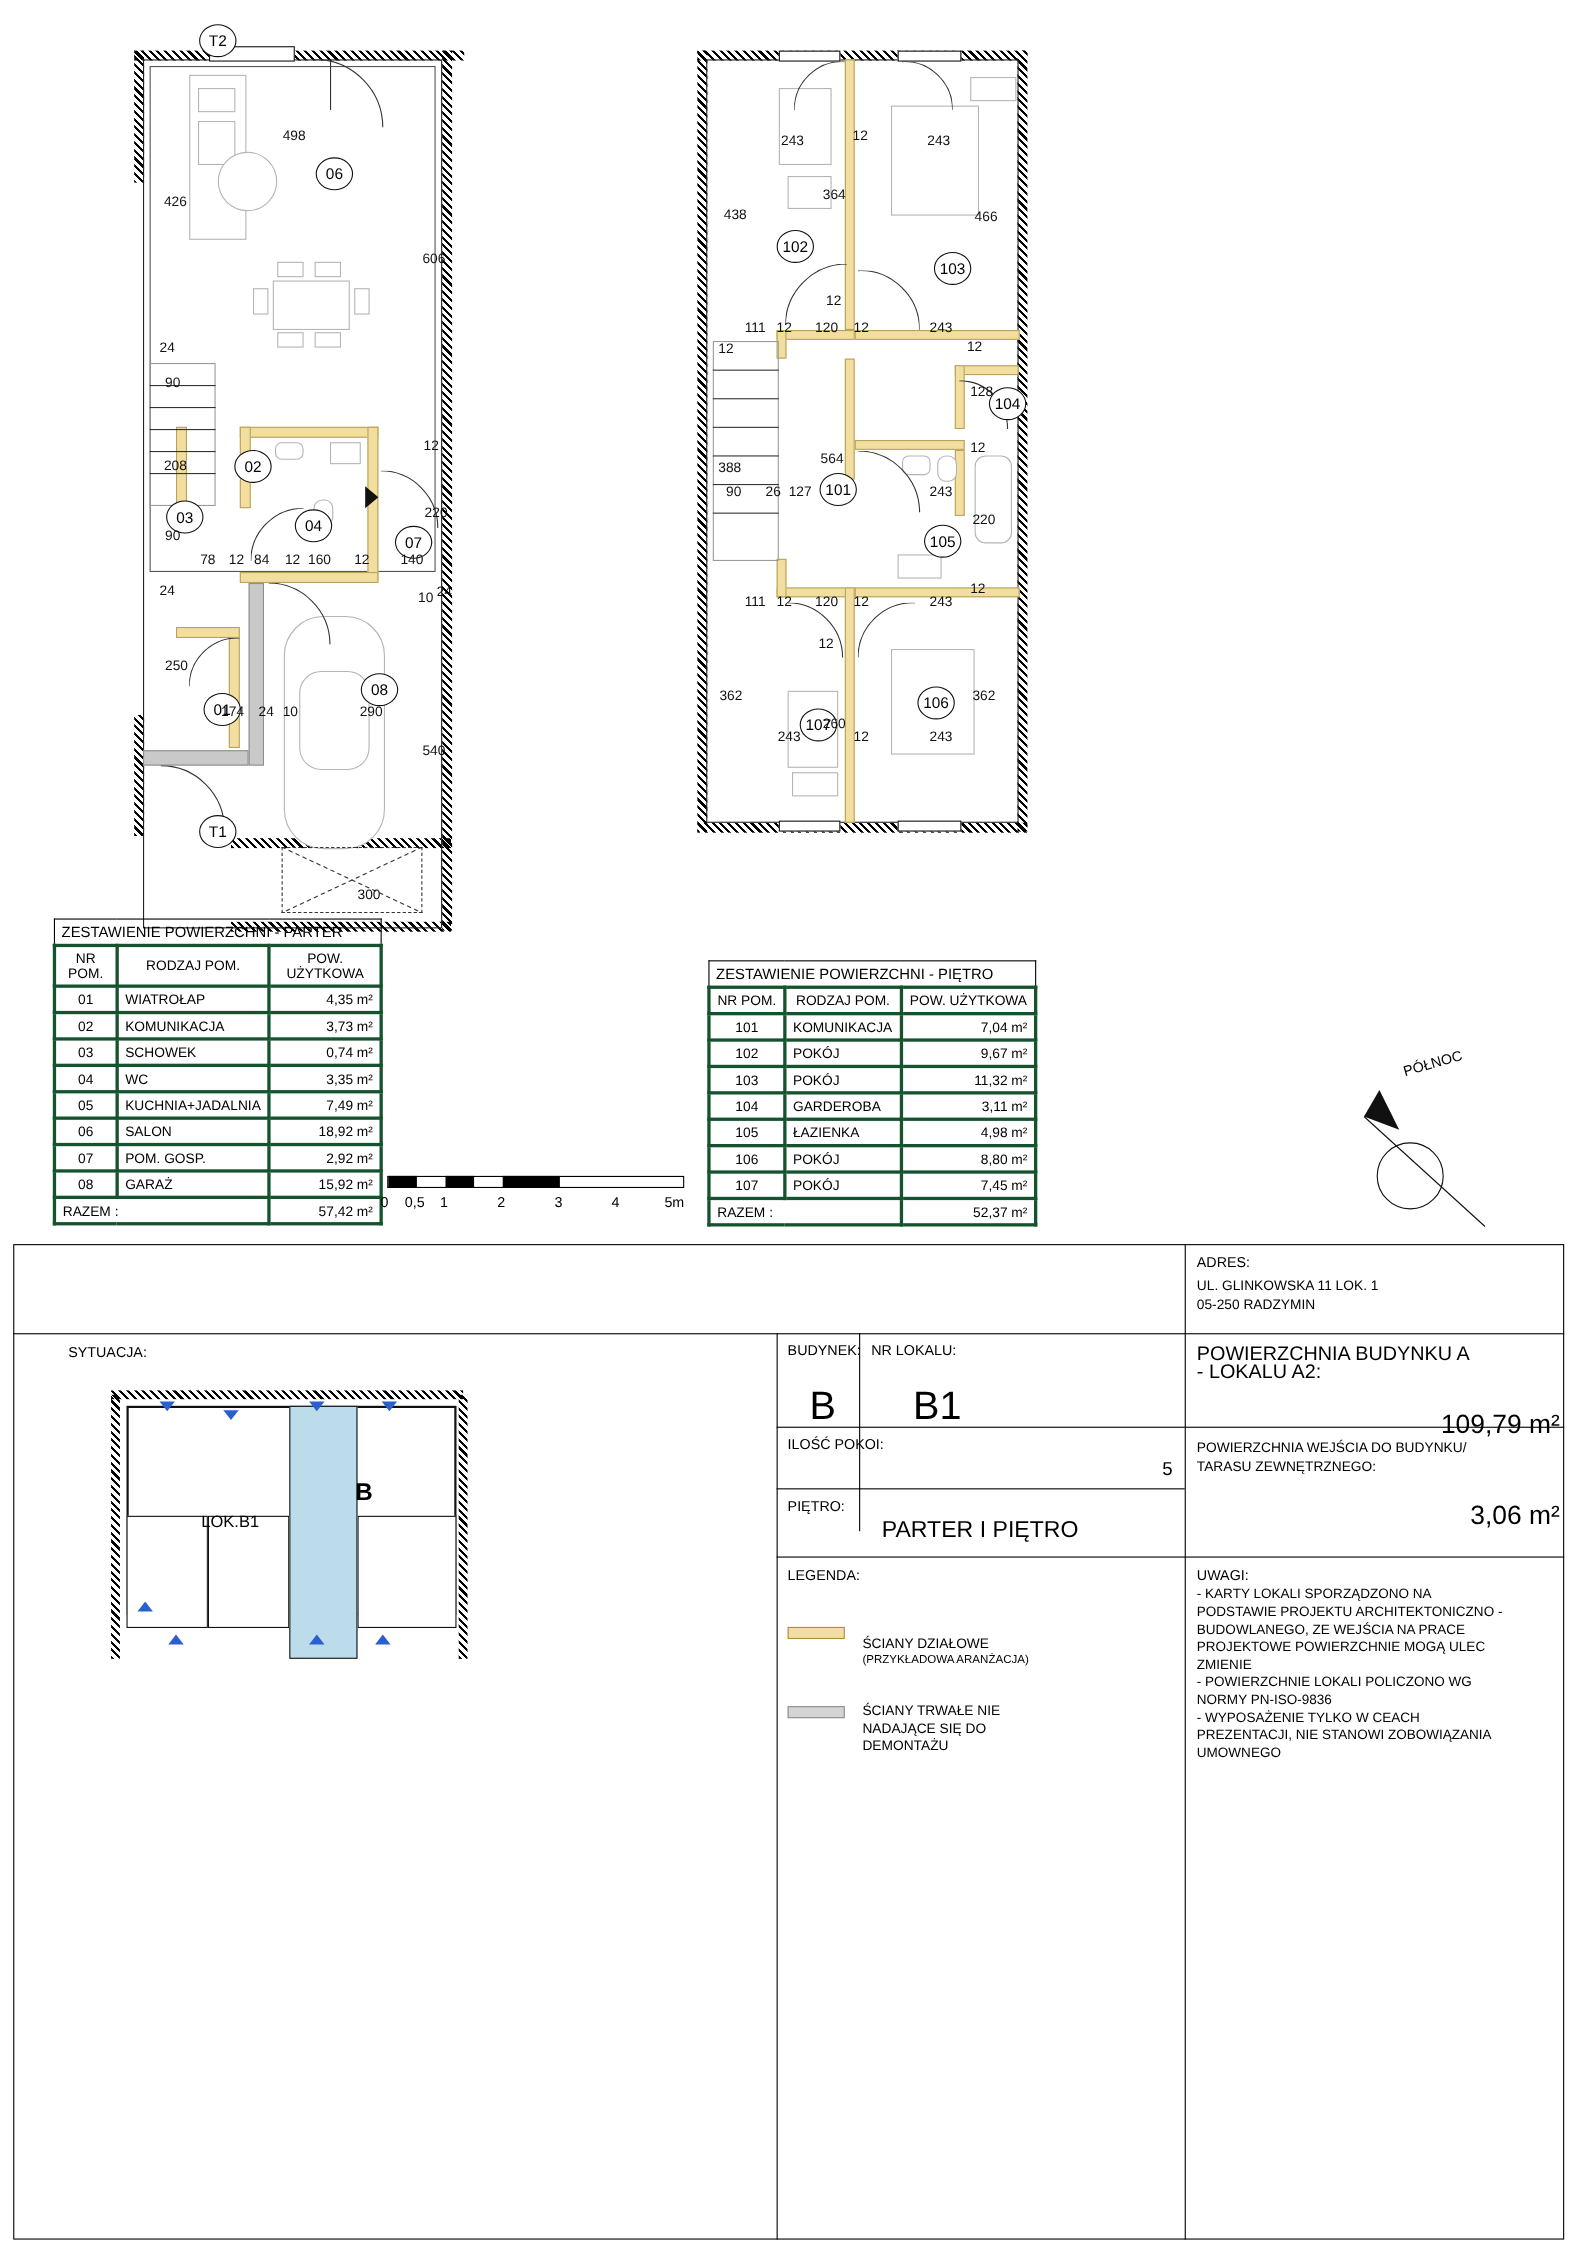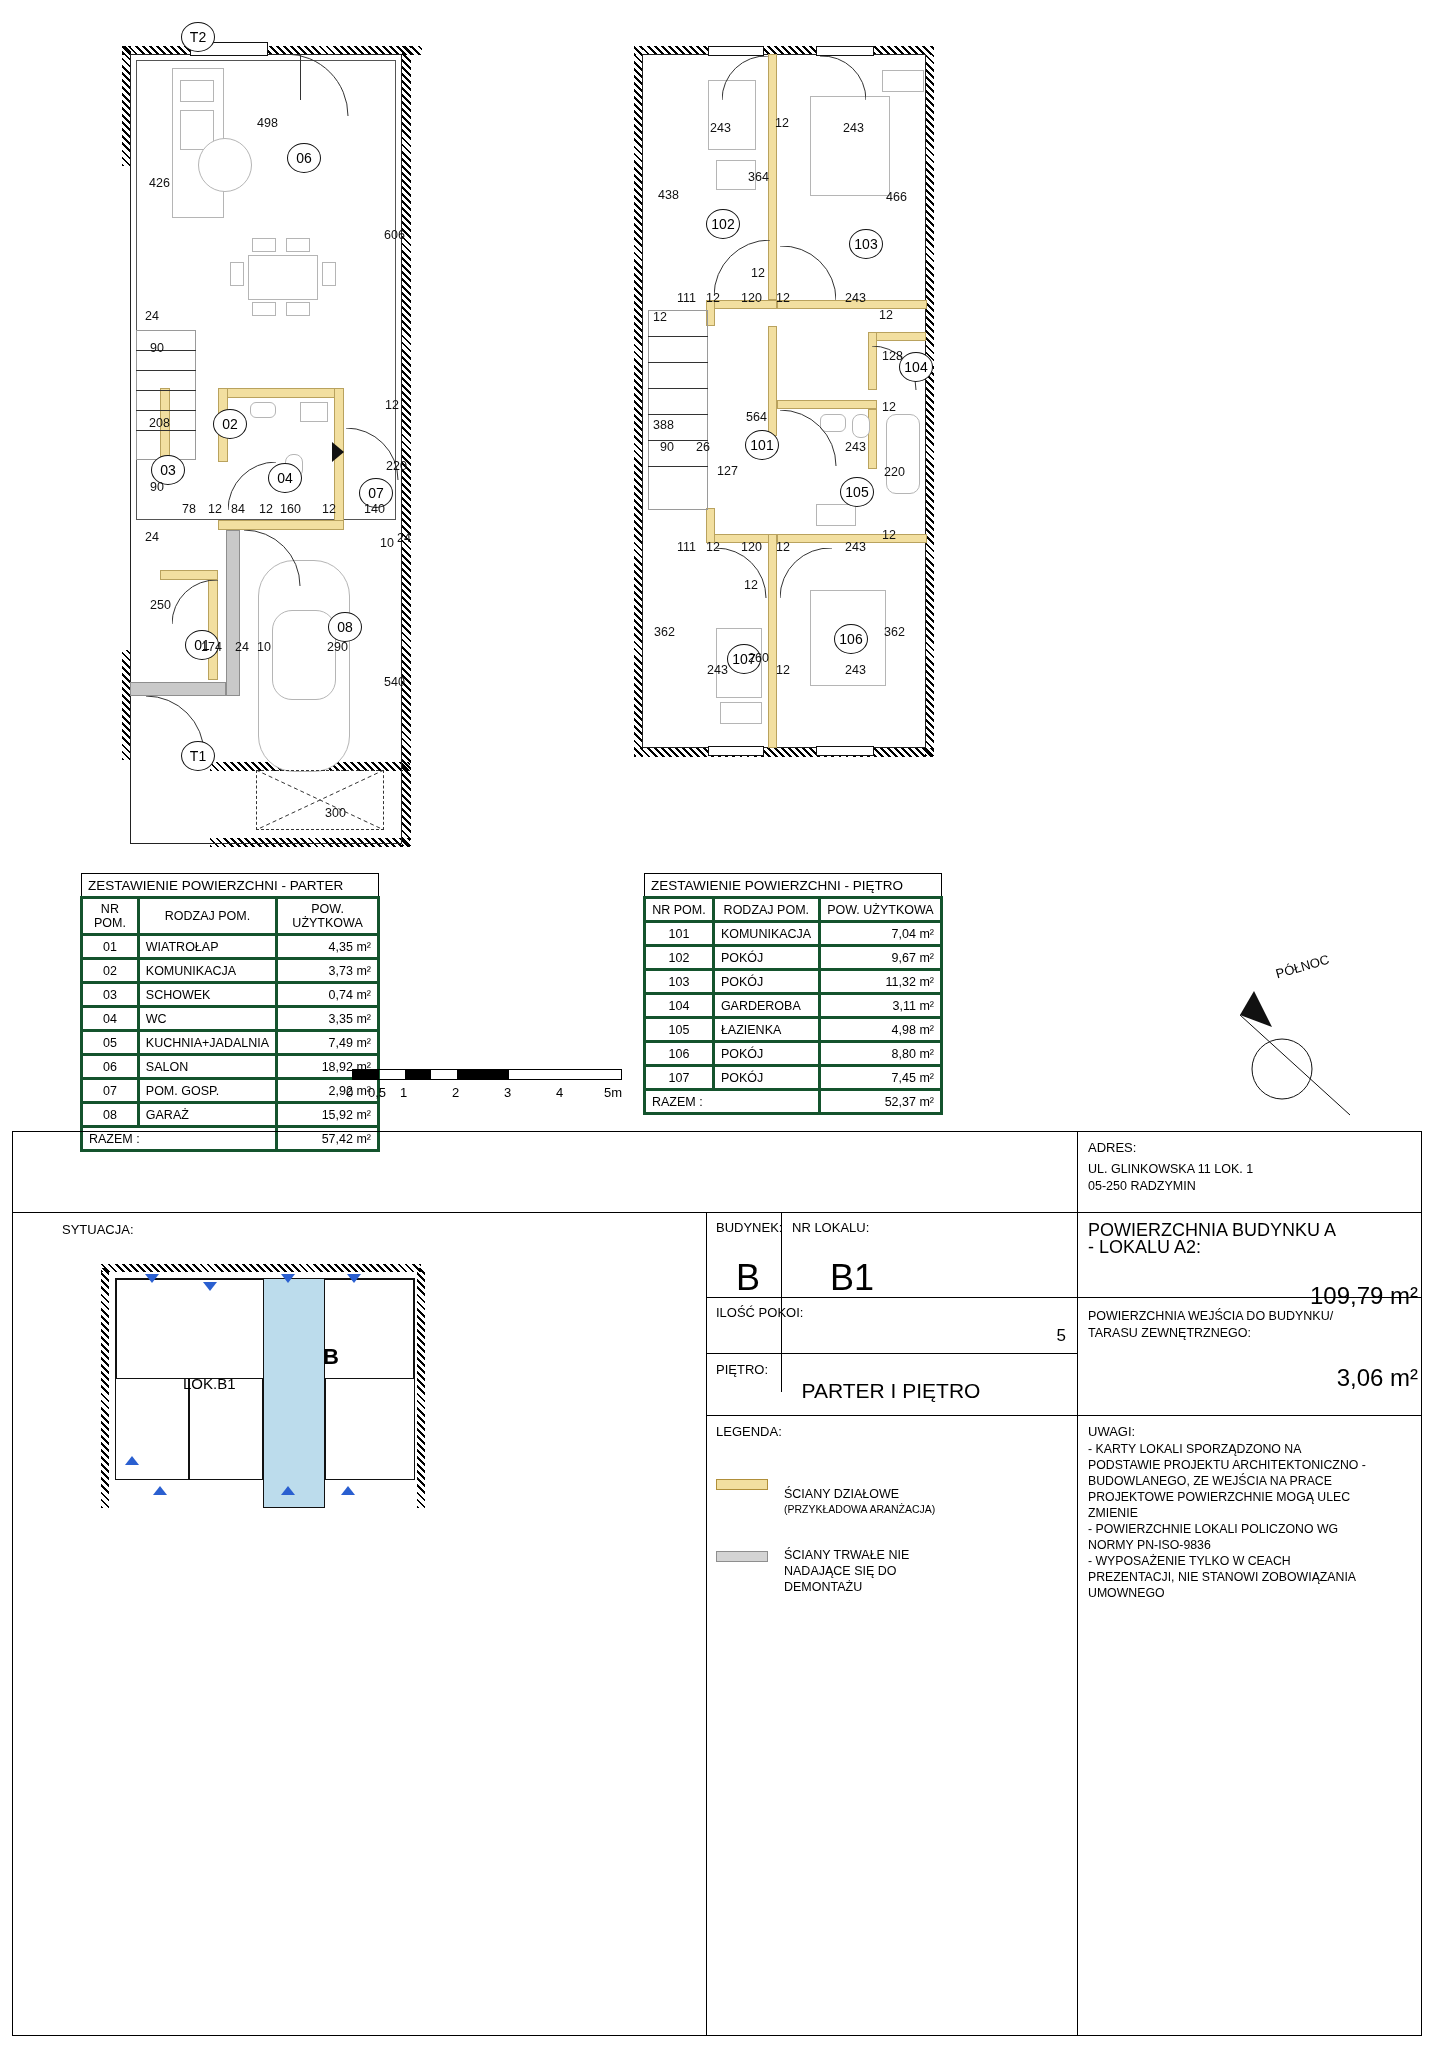--- a/index.html
+++ b/index.html
@@ -282,39 +282,39 @@
       <div class="abs dim" style="left: 845px; top: 291px;">243</div>
       <div class="abs dim" style="left: 653px; top: 310px;">12</div>
       <div class="abs dim" style="left: 751px; top: 266px;">12</div>
       <div class="abs dim" style="left: 879px; top: 308px;">12</div>
       <div class="abs dim" style="left: 882px; top: 349px;">128</div>
       <div class="abs dim" style="left: 653px; top: 418px;">388</div>
       <div class="abs dim" style="left: 746px; top: 410px;">564</div>
       <div class="abs dim" style="left: 882px; top: 400px;">12</div>
       <div class="abs dim" style="left: 660px; top: 440px;">90</div>
       <div class="abs dim" style="left: 696px; top: 440px;">26</div>
-      <div class="abs dim" style="left: 717px; top: 464px;">127</div>
+      <div class="abs dim" style="left: 717px; top: 440px;">127</div>
       <div class="abs dim" style="left: 845px; top: 440px;">243</div>
       <div class="abs dim" style="left: 884px; top: 465px;">220</div>
       <div class="abs dim" style="left: 677px; top: 540px;">111</div>
       <div class="abs dim" style="left: 706px; top: 540px;">12</div>
       <div class="abs dim" style="left: 741px; top: 540px;">120</div>
       <div class="abs dim" style="left: 776px; top: 540px;">12</div>
       <div class="abs dim" style="left: 845px; top: 540px;">243</div>
       <div class="abs dim" style="left: 882px; top: 528px;">12</div>
       <div class="abs dim" style="left: 744px; top: 578px;">12</div>
       <div class="abs dim" style="left: 654px; top: 625px;">362</div>
       <div class="abs dim" style="left: 884px; top: 625px;">362</div>
       <div class="abs dim" style="left: 707px; top: 663px;">243</div>
       <div class="abs dim" style="left: 748px; top: 651px; text-align: center;">260</div>
       <div class="abs dim" style="left: 776px; top: 663px;">12</div>
       <div class="abs dim" style="left: 845px; top: 663px;">243</div>
     </div>
 
-  <table class="zest" style="left:48px;top:873px;width:300px;margin-left:32px;">
+  <table class="zest" style="left:48px;top:835px;width:300px;">
     <tbody>
         <tr>
           <td class="cap l" colspan="3">ZESTAWIENIE POWIERZCHNI - PARTER</td>
         </tr>
     <tr>
       <td class="c">NR POM.</td>
       <td class="c">RODZAJ POM.</td>
       <td class="c">POW. UŻYTKOWA</td>
     </tr>
     </tbody>

